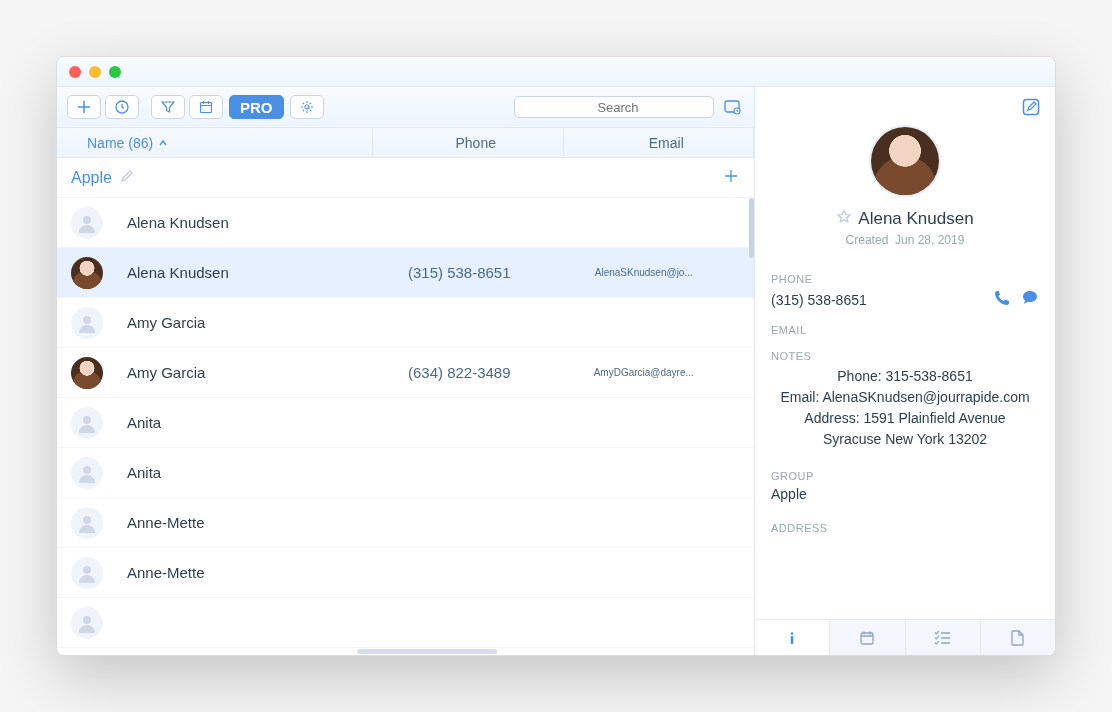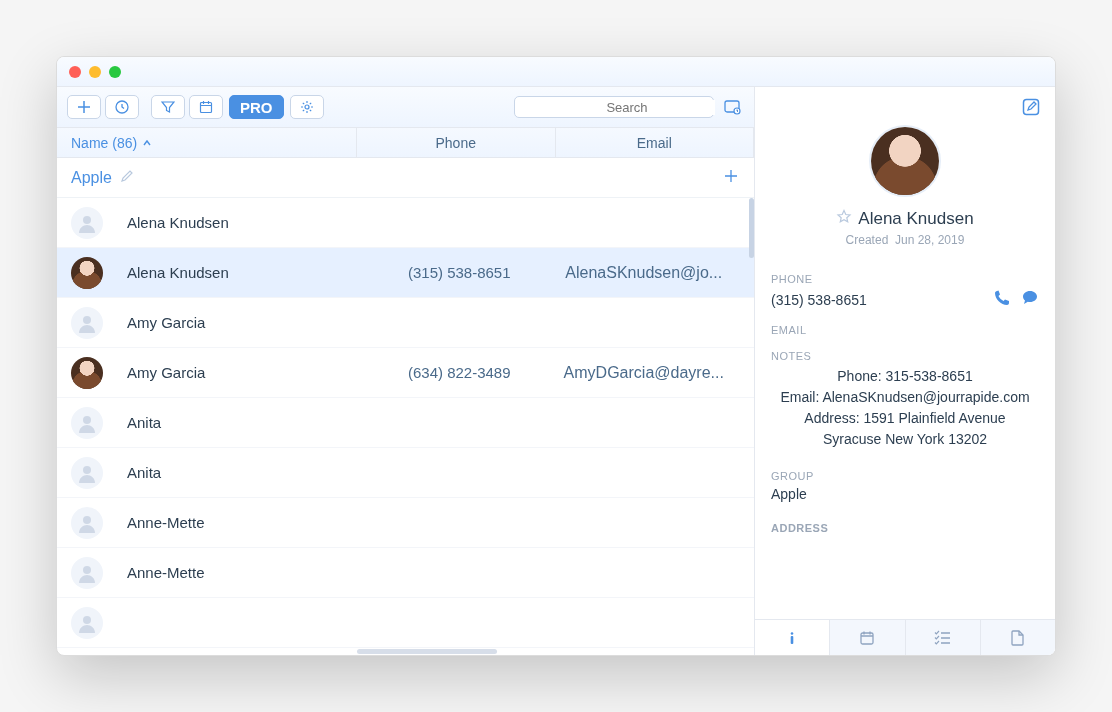--- a/index.html
+++ b/index.html
@@ -75,21 +75,21 @@
     .toolbar-spacer { flex: 1; }
     .search-box {
       width: 200px;
       height: 22px;
       border: 1px solid #c9d6e8;
       border-radius: 5px;
       background: #fff;
       display: flex;
       align-items: center;
       padding: 0 8px;
-      gap: 16px;
+      gap: 7px;
       color: #8a97a8;
       font-size: 13px;
     }
     .search-box input {
       border: none;
       outline: none;
       font-size: 13px;
       flex: 1;
       color: #333;
       text-align: center;
@@ -106,21 +106,21 @@
 
     
     .col-header {
       display: flex;
       height: 30px;
       background: linear-gradient(#f5f9ff, #eef5ff);
       border-bottom: 1px solid #e4e8ef;
       font-size: 14px;
       color: #4a6a8a;
     }
-    .col-cell { display: flex; align-items: center; padding: 0 14px; border-right: 1px solid #e4e8ef; }
+    .col-cell { display: flex; align-items: center; padding: 0 14px; border-right: 1px solid #e4e8ef; margin-left: 16px; }
     .col-name { width: 300px; color: #4a90e2; gap: 5px; cursor: pointer; }
     .col-phone { flex: 1; justify-content: center; }
     .col-email { flex: 1; justify-content: center; }
 
     
     .group-row {
       display: flex;
       align-items: center;
       height: 40px;
       padding: 0 14px;
@@ -169,21 +169,21 @@
       justify-content: center;
       color: #c7d0de;
       margin-right: 24px;
       overflow: hidden;
       flex-shrink: 0;
     }
     .avatar.photo { background: linear-gradient(135deg,#c58b6b,#8b5a3c); }
     .avatar-placeholder svg { display: block; }
     .row .name { width: 244px; color: #2c3e50; }
     .row .phone { flex: 1; text-align: center; color: #4a6a8a; font-size: 15px; }
-    .row .email { flex: 1; text-align: center; color: #4a6a8a; font-size: 16px; overflow: hidden; text-overflow: ellipsis; white-space: nowrap; padding: 0 8px; }
+    .row .email { flex: 1; text-align: center; color: #4a6a8a; font-size: 10px; overflow: hidden; text-overflow: ellipsis; white-space: nowrap; padding: 0 8px; }
 
     
     .right-toolbar {
       height: 38px;
       display: flex;
       justify-content: flex-end;
       padding: 6px 10px;
     }
     .edit-btn {
       width: 28px;
@@ -507,21 +507,21 @@
 
         <div class="section-label">NOTES</div>
         <div class="notes-text">Phone: 315-538-8651
 Email: AlenaSKnudsen@jourrapide.com
 Address: 1591 Plainfield Avenue
 Syracuse New York 13202</div>
 
         <div class="section-label" style="margin-top:20px;">GROUP</div>
         <div class="detail-value">Apple</div>
 
-        <div class="section-label" style="margin-top:20px;font-weight:bold;">ADDRESS</div>
+        <div class="section-label" style="margin-top:20px;">ADDRESS</div>
       </div>
 
       <div class="bottom-tabs">
         <div class="btab active">
           <svg width="16" height="16" viewBox="0 0 16 16">
               <circle cx="8" cy="3.5" r="1.3" fill="currentColor"></circle>
               <rect x="6.7" y="6" width="2.6" height="8" rx="1" fill="currentColor"></rect>
             </svg>
         </div>
         <div class="btab">

